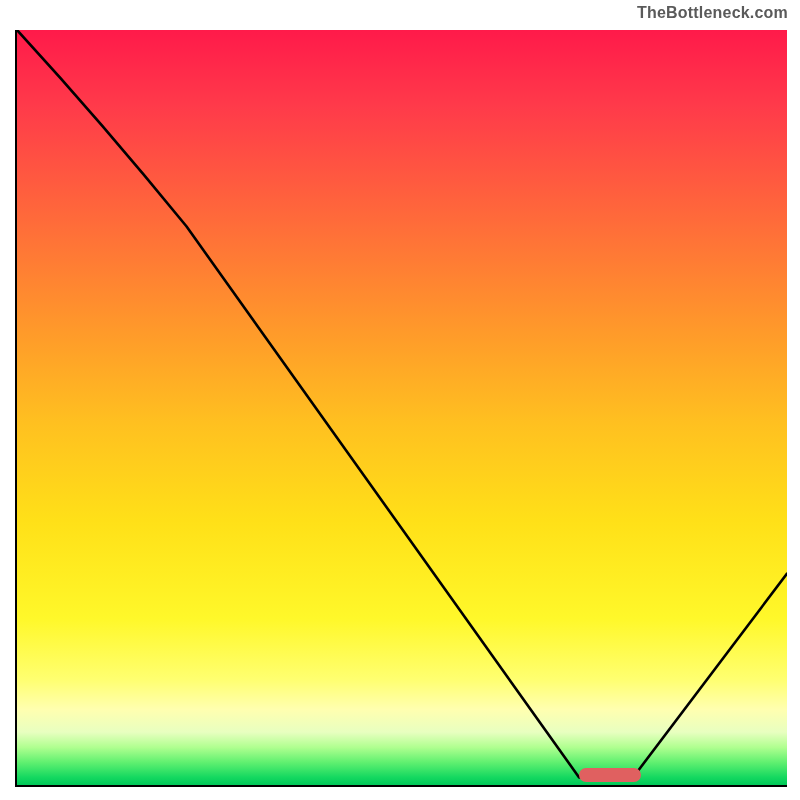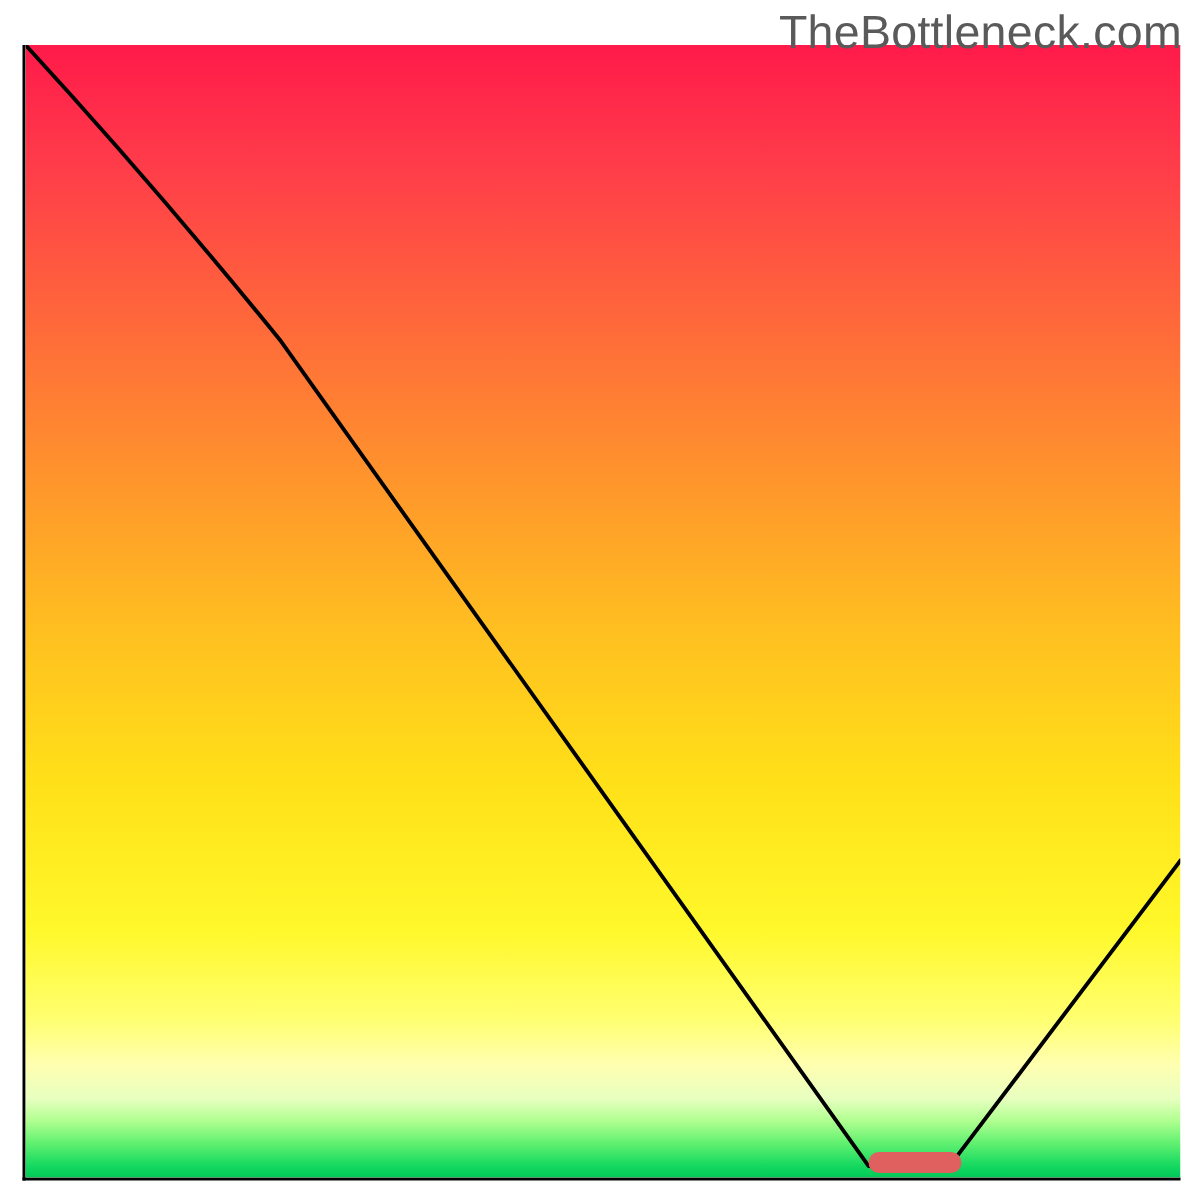--- a/index.html
+++ b/index.html
@@ -12,22 +12,22 @@
   }
   .chart-container {
     position: relative;
     width: 800px;
     height: 800px;
   }
   .watermark {
     position: absolute;
     top: 4px;
     right: 12px;
-    font-size: 31px;
-    font-weight: 400;
+    font-size: 16px;
+    font-weight: 700;
     color: #5a5a5a;
     letter-spacing: 0.2px;
     z-index: 10;
   }
   .plot-box {
     position: absolute;
     left: 15px;
     top: 30px;
     width: 770px;
     height: 755px;

